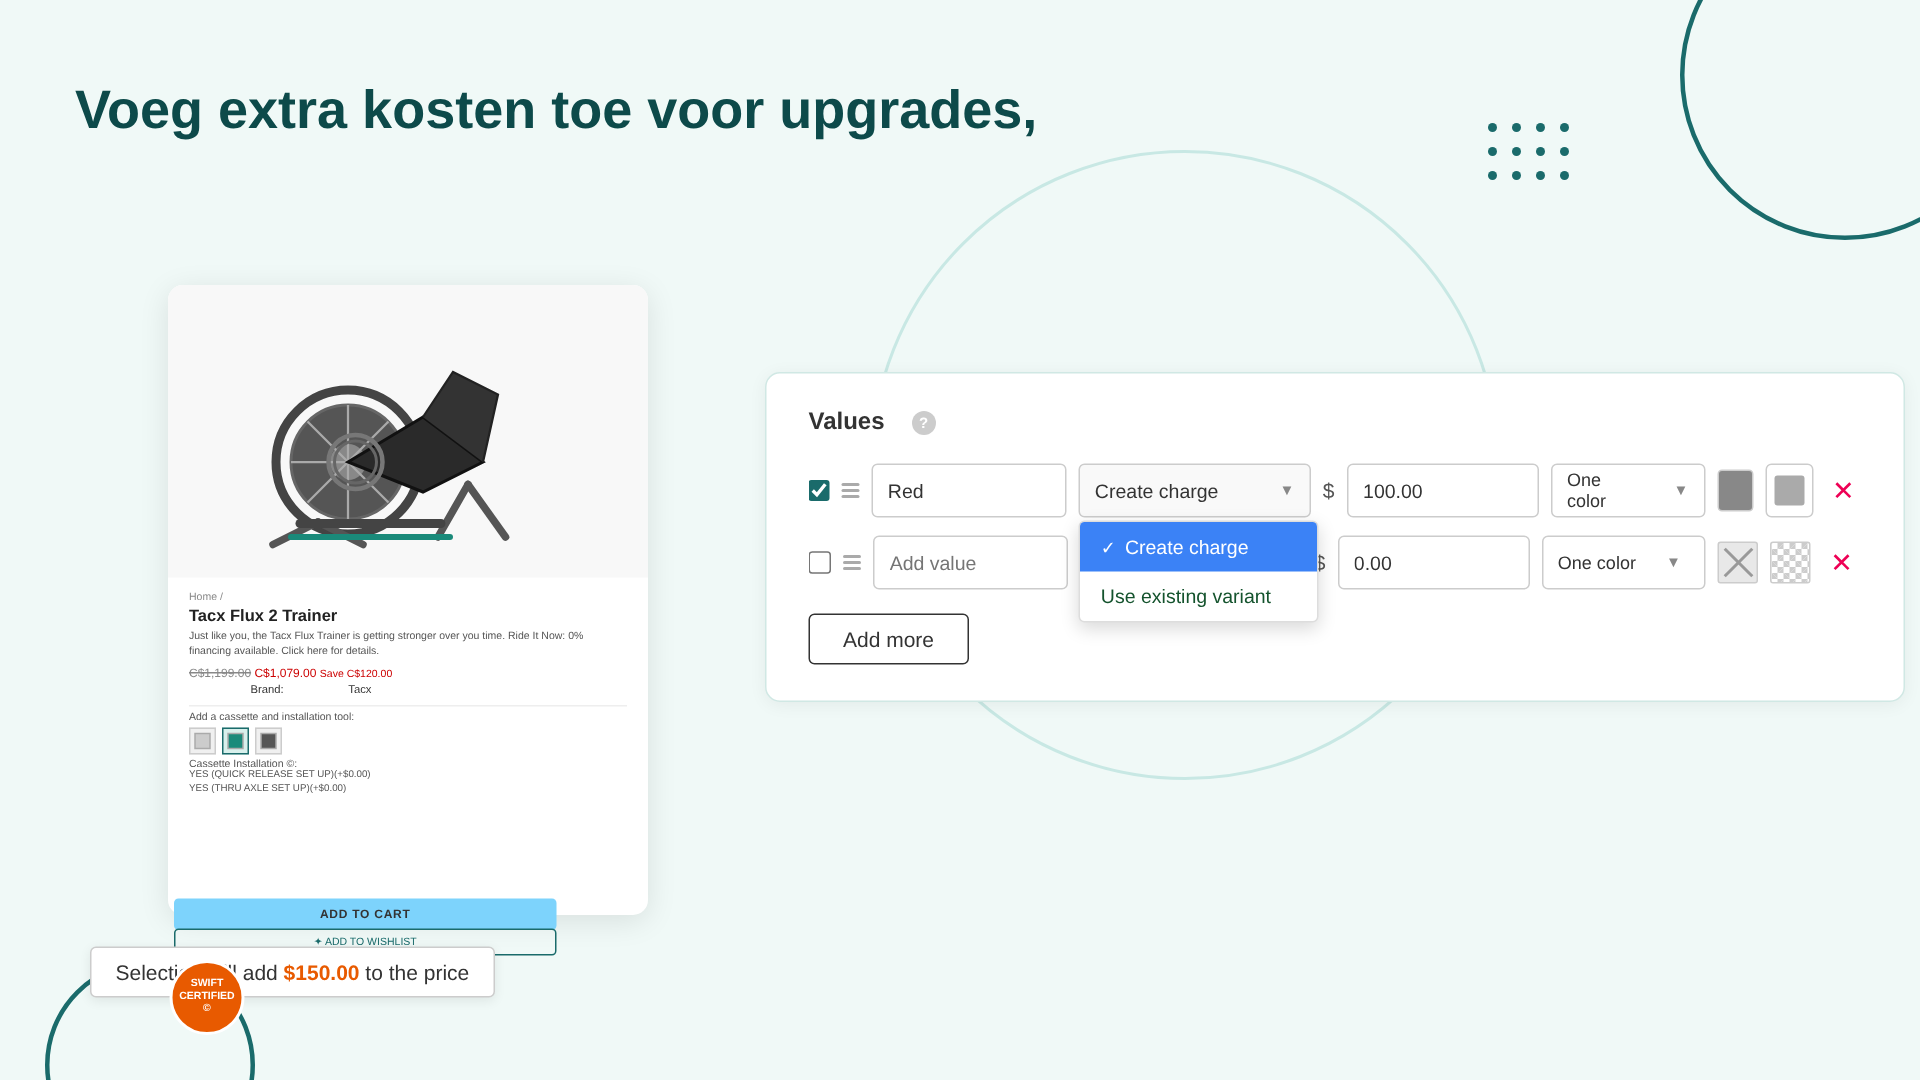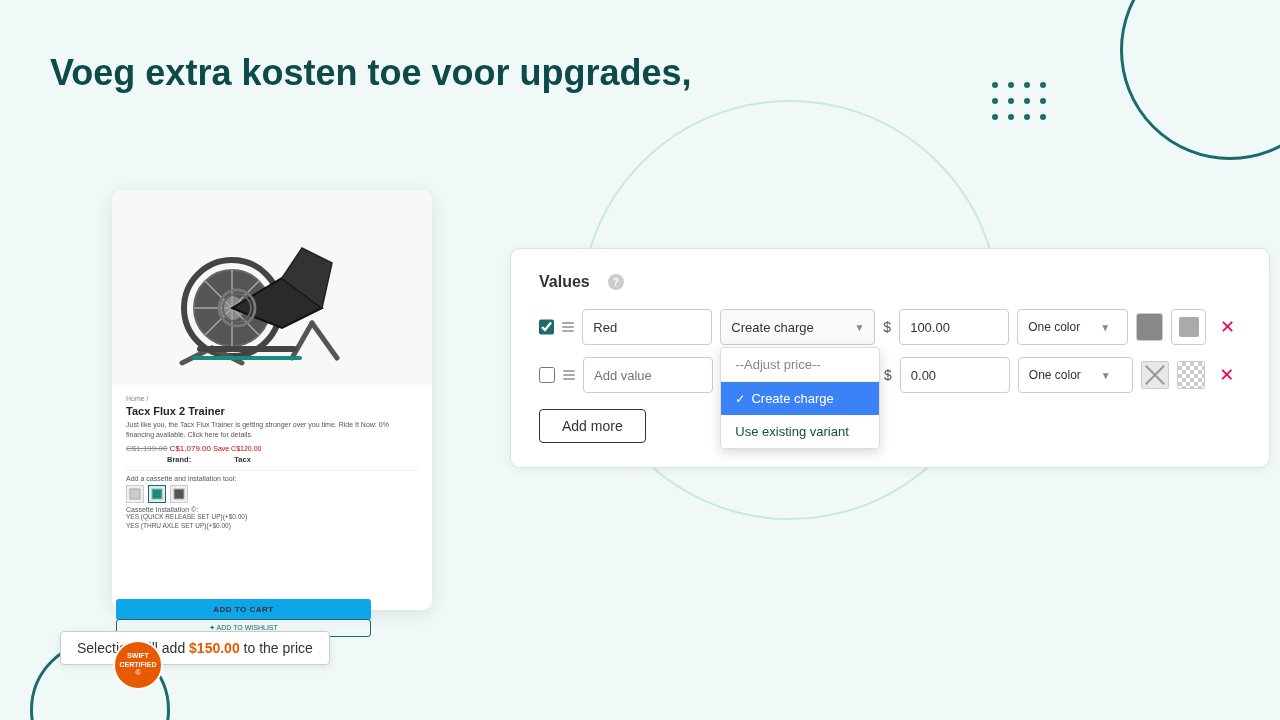--- a/index.html
+++ b/index.html
@@ -128,21 +128,21 @@
     }
     .price-line {
       font-size: 8px;
       color: #333;
       margin-bottom: 2px;
     }
     .price-line .original { text-decoration: line-through; color: #888; }
     .price-line .current { color: #c00; font-weight: 400; }
     .price-line .save { color: #c00; font-size: 7px; }
     .brand-line { font-size: 7.5px; margin-bottom: 6px; }
-    .brand-line span { font-weight: 700; padding-left: 41px; }
+    .brand-line span { font-weight: 400; padding-left: 41px; }
     .addon-section {
       font-size: 7px;
       color: #555;
       border-top: 1px solid #eee;
       padding-top: 4px;
       margin-bottom: 4px;
     }
     .addon-options {
       display: flex;
       gap: 4px;
@@ -180,21 +180,21 @@
       z-index: 10;
       white-space: nowrap;
       box-shadow: 0 2px 8px rgba(0,0,0,0.08);
     }
     .price-badge .highlight { color: #e85a00; font-weight: 700; }
     .add-to-cart-btn {
       position: absolute;
       bottom: 100px;
       left: 116px;
       width: 255px;
-      background: #0ea5e9;
+      background: #7dd3fc;
       border: none;
       border-radius: 3px;
       padding: 6px;
       font-size: 8px;
       font-weight: 700;
       color: #333;
       text-align: center;
       letter-spacing: 0.5px;
       z-index: 10;
     }
@@ -323,21 +323,21 @@
       align-items: center;
       justify-content: space-between;
       position: relative;
     }
     .dollar-sign {
       color: #555;
       font-size: 14px;
       font-weight: 500;
     }
     .price-input {
-      width: 110px;
+      width: 128px;
       height: 36px;
       border: 1px solid #ccc;
       border-radius: 4px;
       padding: 0 10px;
       font-size: 13px;
       color: #333;
       outline: none;
     }
     .color-dropdown {
       width: 115px;
@@ -609,23 +609,20 @@
     </div>
     <input type="text" class="value-input" value="Red" style="">
 
     <div style="position:relative;">
       <div class="charge-dropdown">
         <span>Create charge</span>
         <span class="chevron-down">▼</span>
       </div>
 
       <div class="dropdown-menu">
-        <div class="menu-item separator">
-          <span>--Adjust price--</span>
-        </div>
         <div class="menu-item selected">
           <span class="checkmark">✓</span>
           <span>Create charge</span>
         </div>
         <div class="menu-item">
           <span>Use existing variant</span>
         </div>
       </div>
     </div>
     <span class="dollar-sign">$</span>

